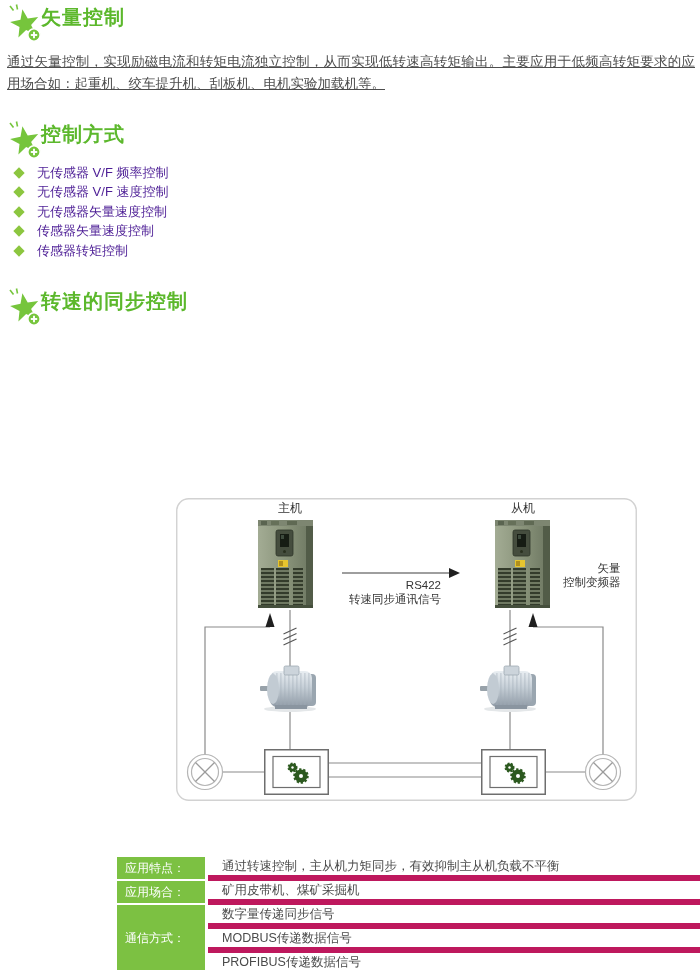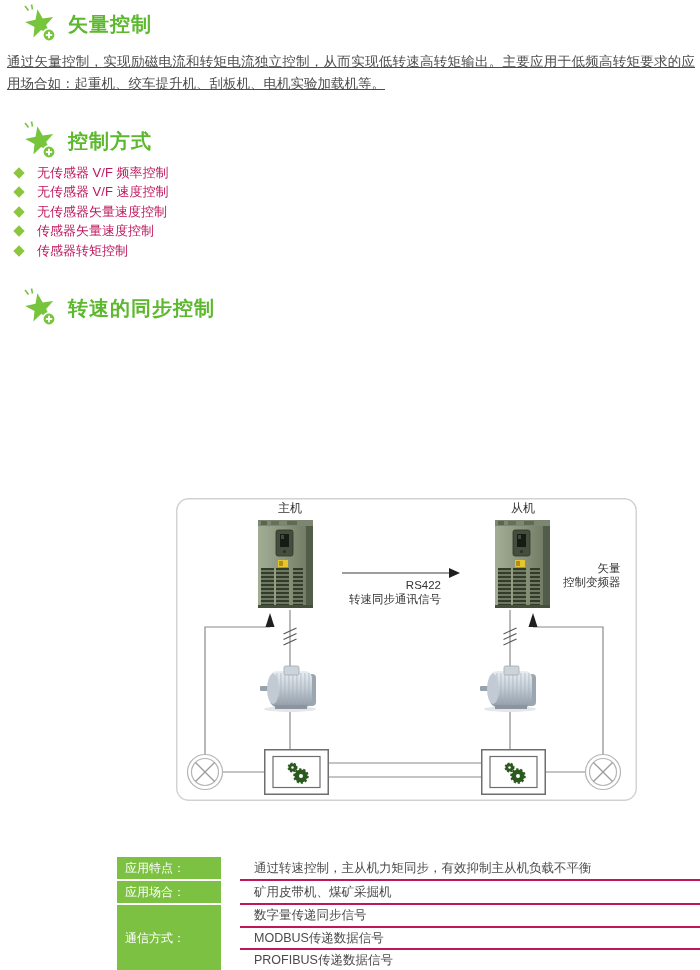--- a/index.html
+++ b/index.html
@@ -1,48 +1,48 @@
 <!DOCTYPE html>
 <html><head>
 <meta charset="utf-8">
 <style>
   html,body{margin:0;padding:0;background:#fff;}
   #page{
     position:relative;width:700px;height:970px;background:#fff;overflow:hidden;
     font-family:"Liberation Sans","DejaVu Sans",sans-serif;color:#4d4d4d;
   }
   
-  .sec-head{position:absolute;left:22px;display:flex;align-items:center;gap:12px;}
+  .sec-head{position:absolute;left:7px;display:flex;gap:0;}
   .sec-head .star{width:34px;height:40px;flex:0 0 auto;}
   .sec-title{font-size:20px;font-weight:bold;color:#5cb82c;letter-spacing:1px;}
   
   .para{position:absolute;left:7px;width:688px;font-size:13.5px;line-height:22px;
         text-align:justify;color:#4d4d4d;}
   
   .bullets{position:absolute;left:13px;top:163px;}
   .bullet-item{display:flex;align-items:center;height:19.5px;}
   .diamond{width:8px;height:8px;background:#8cc63f;transform:rotate(45deg);
            margin:0 14px 0 2px;flex:0 0 auto;}
-  .bullet-text{font-size:13px;color:#be185d;}
+  .bullet-text{font-size:13px;color:#4c1d95;}
   
   #diagram{position:absolute;left:176px;top:498px;width:461px;height:303px;}
   #diagram svg{position:absolute;left:0;top:0;}
   .dia-label{position:absolute;font-size:12px;color:#333;text-align:center;}
   .dia-caption{position:absolute;font-size:11.5px;color:#333;line-height:14px;text-align:right;}
   
   #spec-table{position:absolute;left:117px;top:857px;width:583px;}
   .t-row{display:flex;}
-  .t-label{width:104px;background:#7cc142;color:#fff;font-size:12px;
+  .t-label{width:88px;background:#7cc142;color:#fff;font-size:12px;
            display:flex;align-items:center;padding-left:8px;box-sizing:border-box;
-           margin-right:19px;flex:0 0 auto;}
+           margin-right:3px;flex:0 0 auto;}
   .t-label.h1{height:22px;margin-bottom:2px;}
   .t-label.h3{height:66px;}
   .t-val{flex:1;font-size:12.5px;color:#4a4a4a;display:flex;align-items:center;
          padding-left:14px;height:20px;}
-  .t-sep{border-bottom:2px solid #be185d;}
+  .t-sep{border-bottom:6px solid #be185d;}
   .t-col{flex:1;display:flex;flex-direction:column;}
 </style>
 </head>
 <body>
 
 <div id="page">
 
   <svg width="0" height="0" style="position:absolute">
     <defs>
       <linearGradient id="invBody" x1="0" y1="0" x2="1" y2="0">

